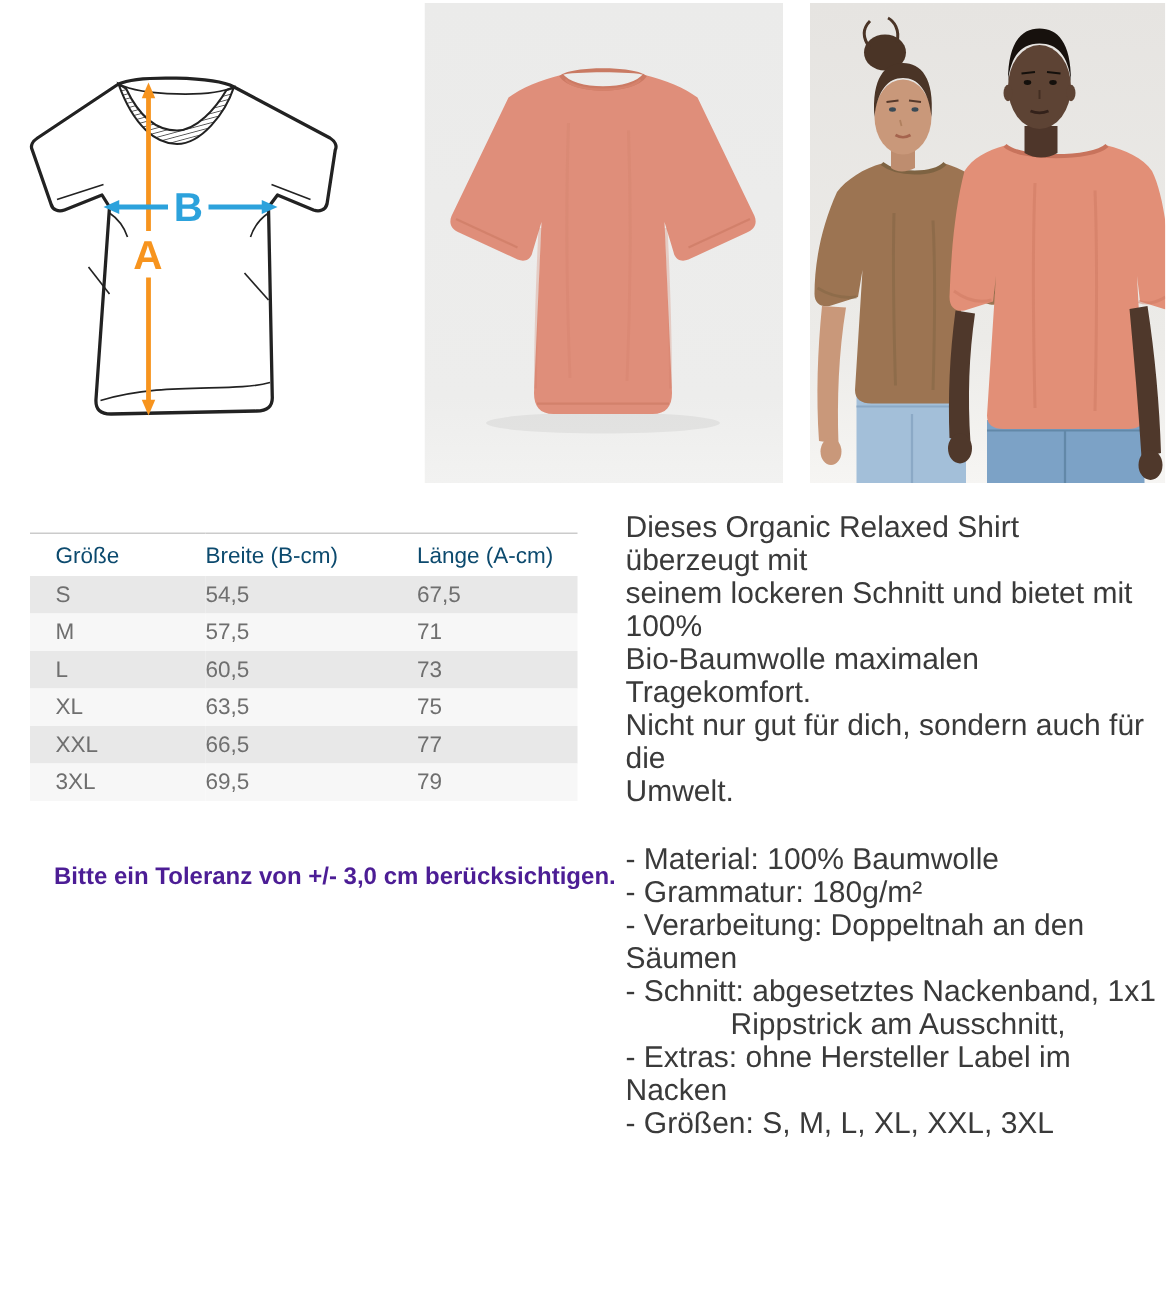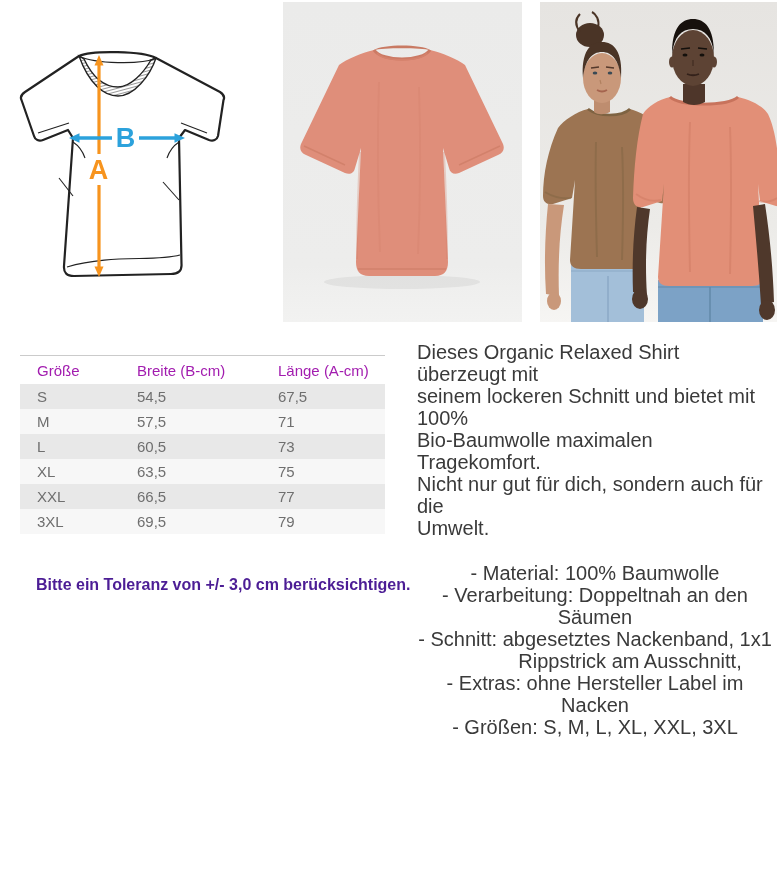--- a/index.html
+++ b/index.html
@@ -5,32 +5,32 @@
   html,body{margin:0;padding:0;background:#fff;}
   body{width:777px;height:873px;font-family:"Liberation Sans","DejaVu Sans",sans-serif;}
   .stage{position:relative;width:777px;height:873px;background:#fff;overflow:hidden;}
 
   .diagram{position:absolute;left:15px;top:50px;width:215px;height:230px;}
   .product-photo{position:absolute;left:283px;top:2px;width:239px;height:320px;}
   .models-photo{position:absolute;left:540px;top:2px;width:237px;height:320px;}
 
   table.size-table{position:absolute;left:20px;top:355px;width:365px;border-collapse:collapse;
     table-layout:fixed;border-top:1px solid #cbcbcb;font-size:15px;}
-  table.size-table th{font-weight:400;color:#a21caf;text-align:left;height:28px;padding:0;}
+  table.size-table th{font-weight:400;color:#0c4a6e;text-align:left;height:28px;padding:0;}
   table.size-table td{color:#6f6f6f;height:25px;padding:0;}
   table.size-table th:first-child,table.size-table td:first-child{padding-left:17px;}
   table.size-table tbody tr:nth-child(odd){background:#e8e8e8;}
   table.size-table tbody tr:nth-child(even){background:#f7f7f7;}
 
   .tolerance{position:absolute;left:36px;top:576px;font-size:16px;color:#4c1d95;font-weight:bold;}
 
   .description{position:absolute;left:417px;top:341px;width:356px;font-size:20px;
     line-height:22px;color:#3a3a3a;}
   .description p{margin:0 0 23px 0;white-space:pre-line;}
-  .detail-line{white-space:pre-line;text-align:center;}
+  .detail-line{white-space:pre-line;}
   .detail-line.indent{padding-left:70px;}
 </style>
 </head>
 <body>
 
 <div class="stage">
 
   <div class="diagram">
     <svg viewBox="0 0 215 230" width="215" height="230">
       <defs>
@@ -243,20 +243,21 @@
   <div class="description">
     <p>Dieses Organic Relaxed Shirt überzeugt mit
 seinem lockeren Schnitt und bietet mit 100%
 Bio-Baumwolle maximalen Tragekomfort.
 Nicht nur gut für dich, sondern auch für die
 Umwelt.</p>
     <div class="details">
 
         <div class="detail-line">- Material: 100% Baumwolle</div>
 
+        <div class="detail-line">- Grammatur: 180g/m²</div>
 
         <div class="detail-line">- Verarbeitung: Doppeltnah an den Säumen</div>
 
         <div class="detail-line">- Schnitt: abgesetztes Nackenband, 1x1</div>
 
         <div class="detail-line indent">Rippstrick am Ausschnitt,</div>
 
 
         <div class="detail-line">- Extras: ohne Hersteller Label im Nacken</div>
 

